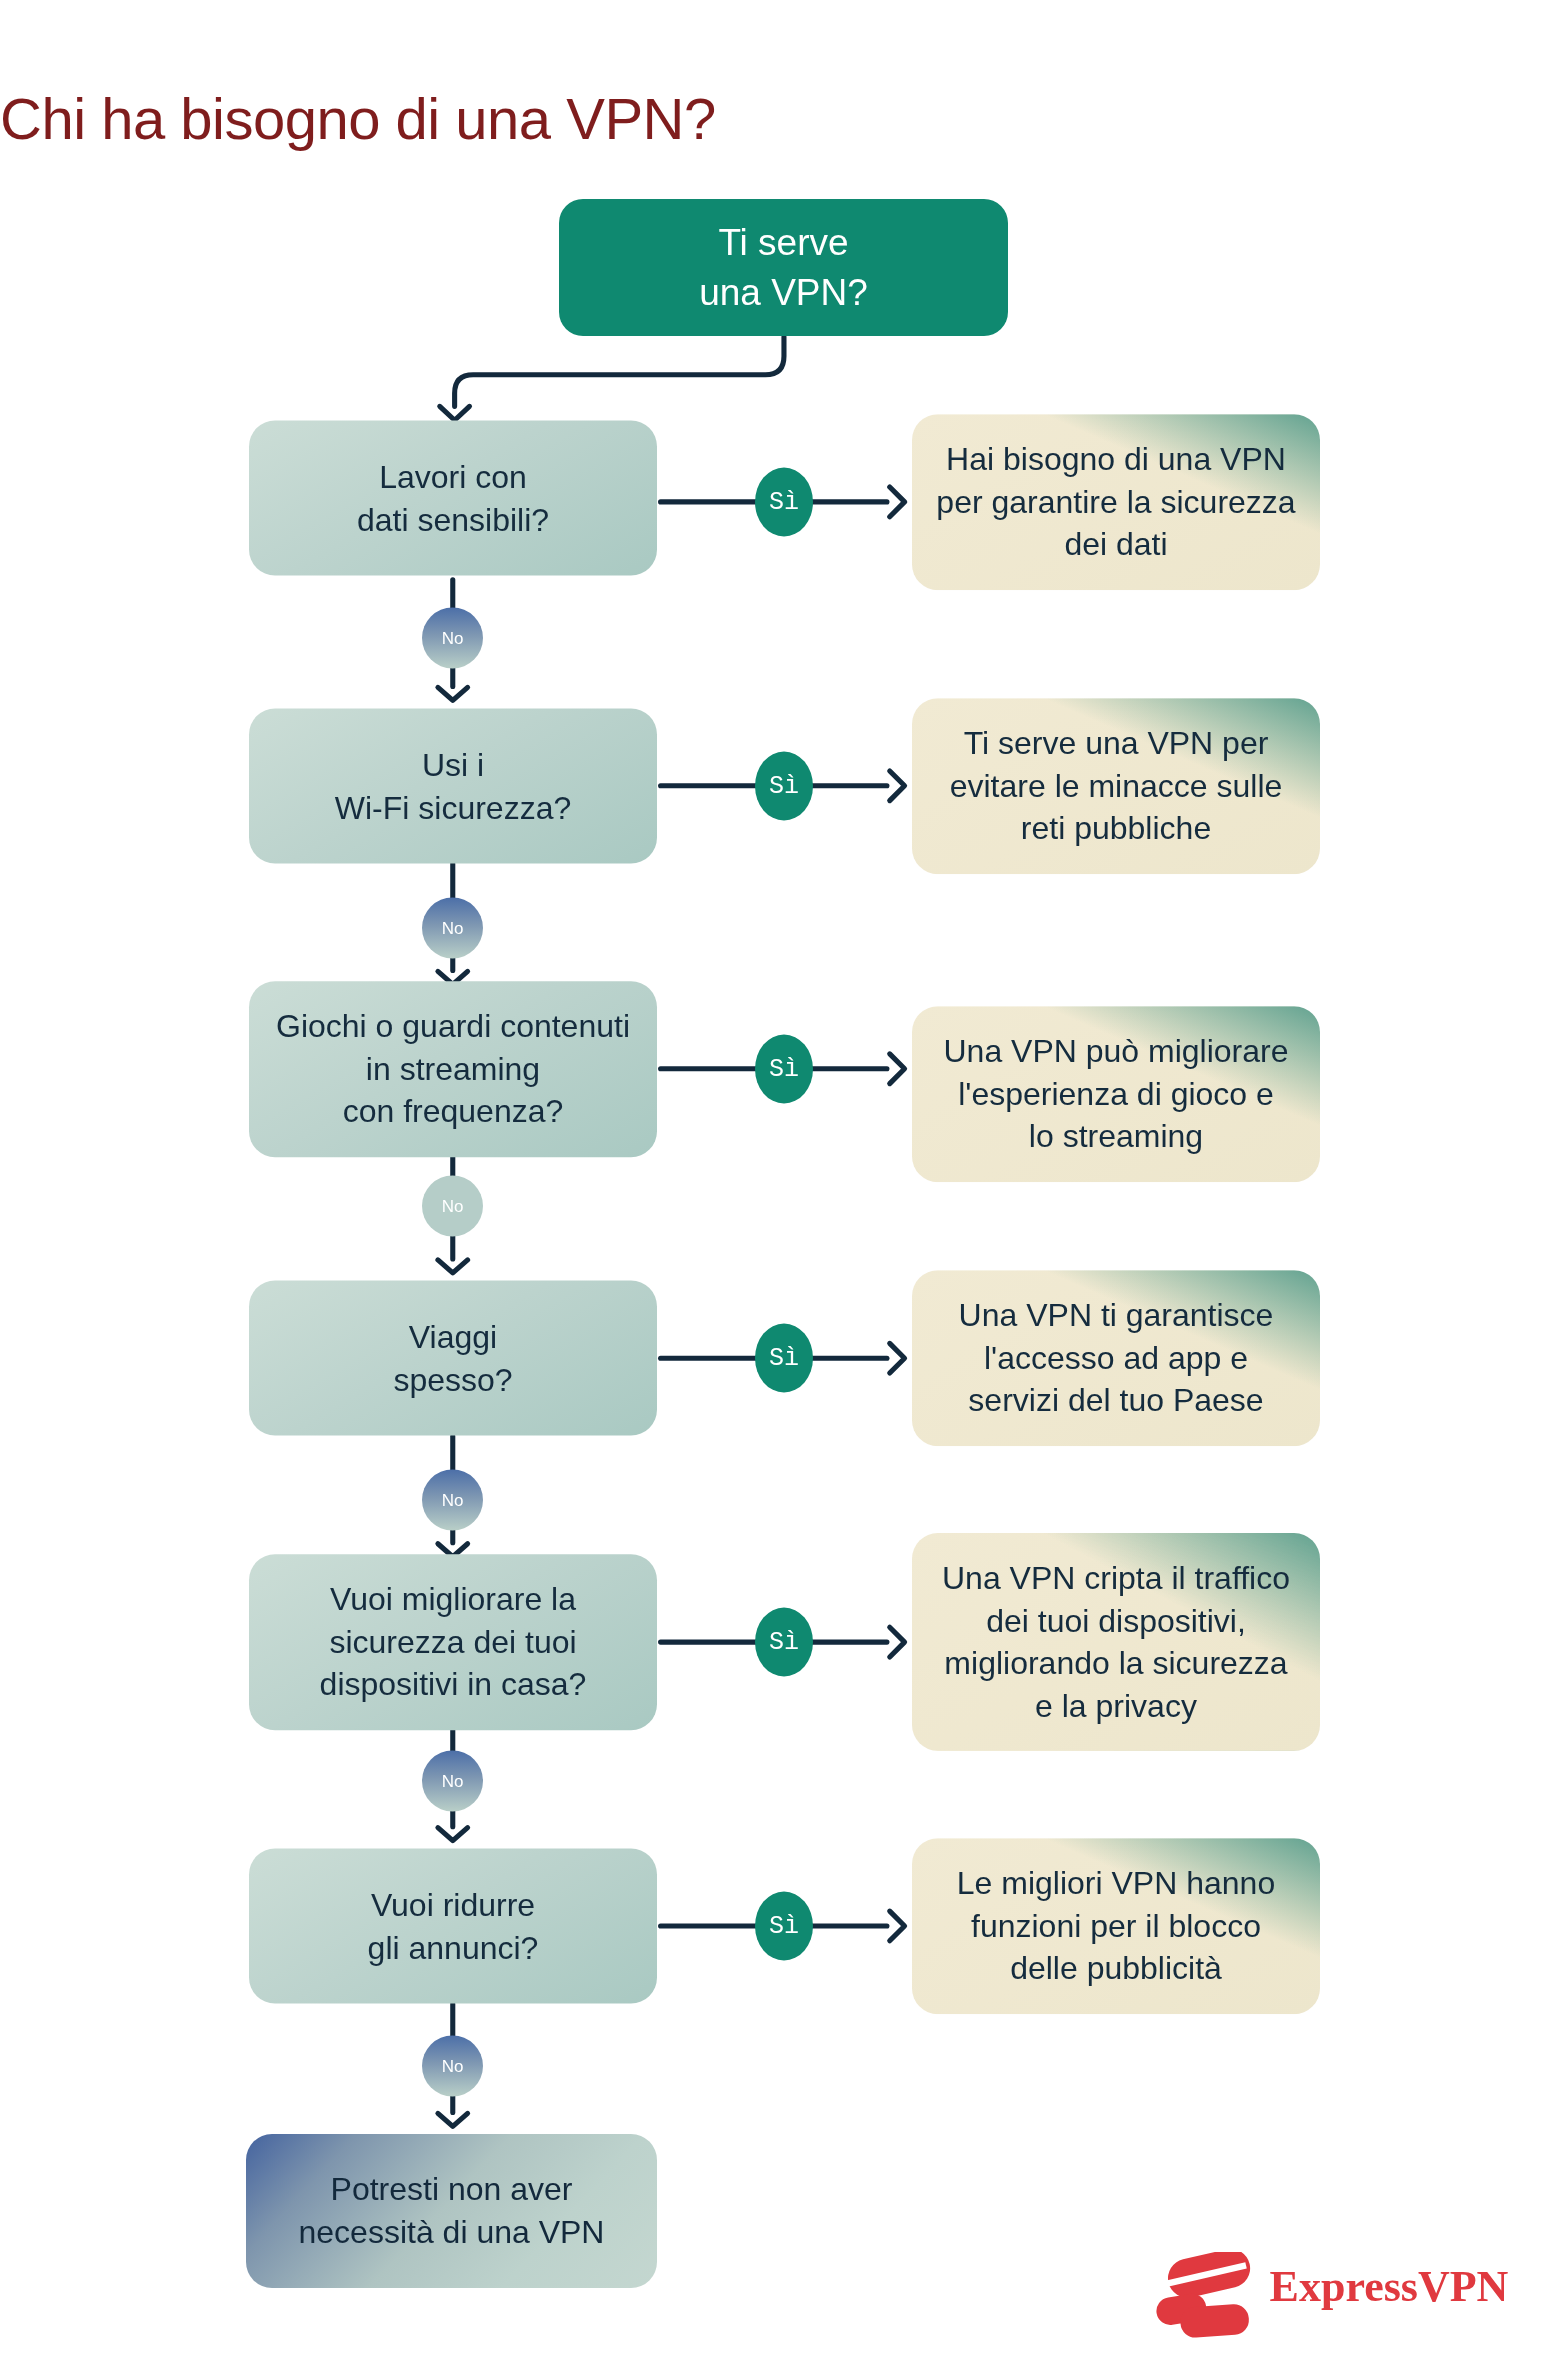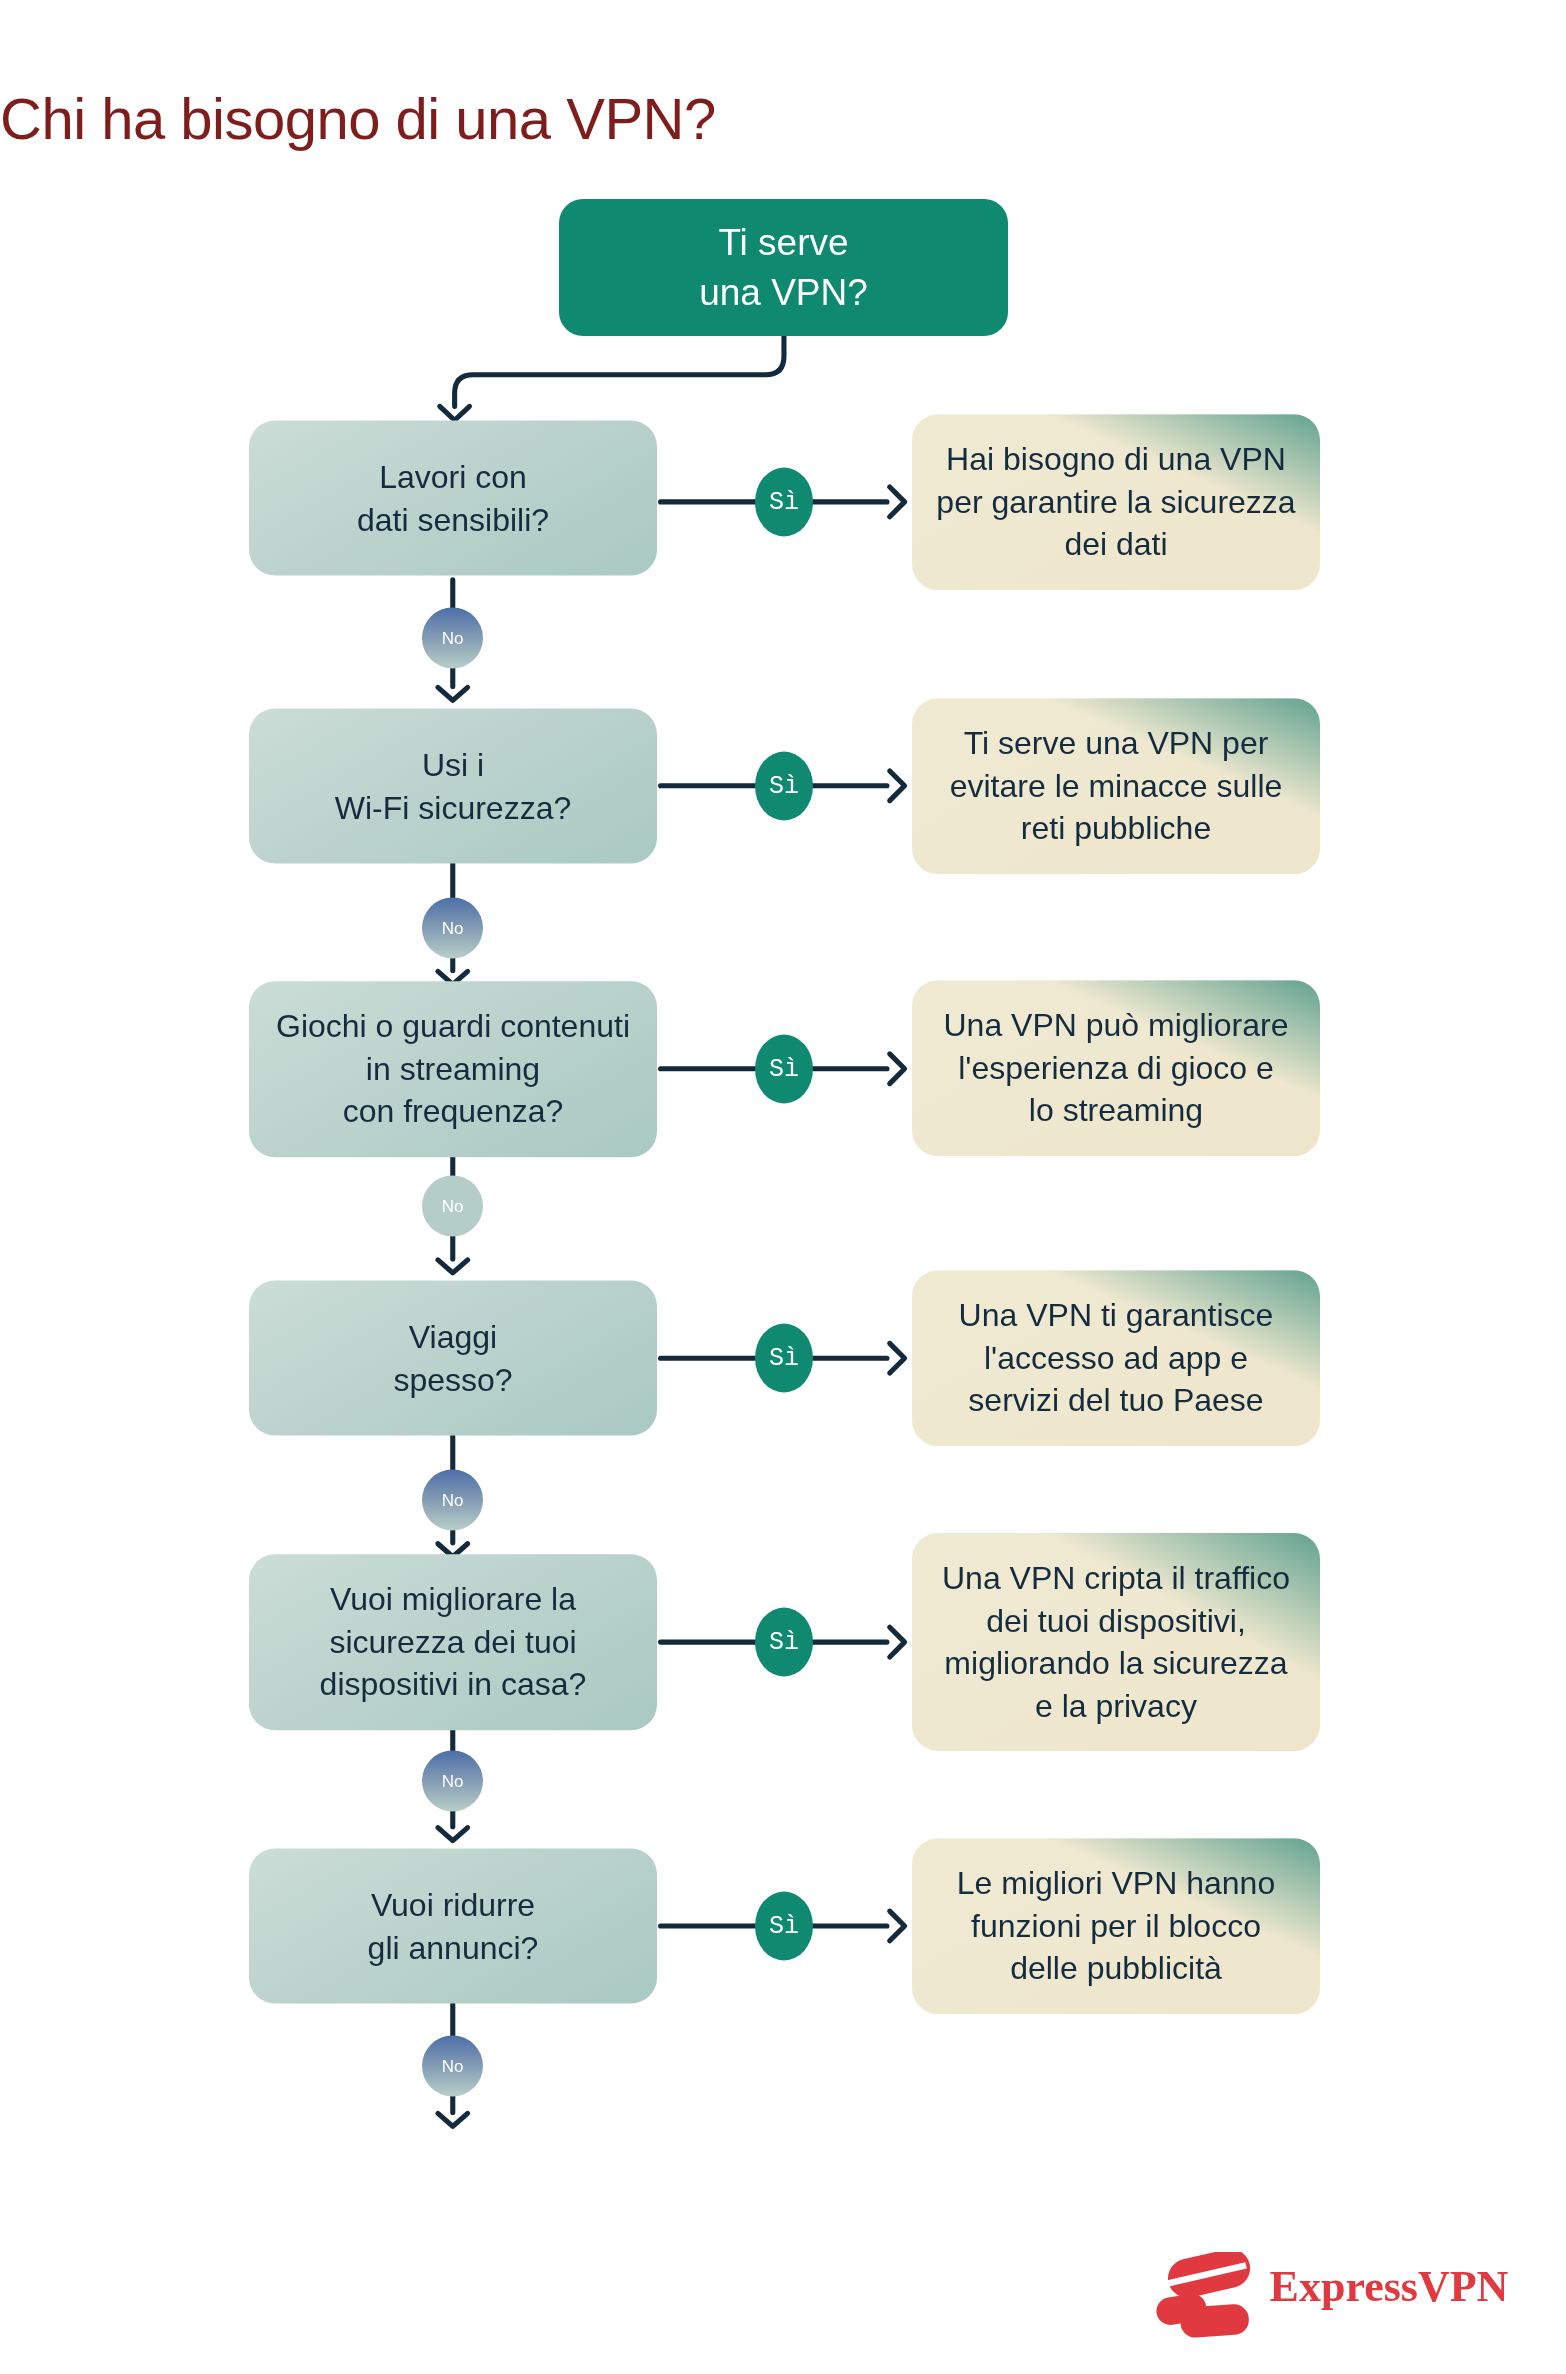--- a/index.html
+++ b/index.html
@@ -141,21 +141,21 @@
   <div class="si-badge" style="top:786px">Sì</div>
   <div class="abox" style="top:786px">Ti serve una VPN per
 evitare le minacce sulle
 reti pubbliche</div>
   <div class="no-badge" style="top:928px">No</div>
 
   <div class="qbox" style="top:1069px">Giochi o guardi contenuti
 in streaming
 con frequenza?</div>
   <div class="si-badge" style="top:1069px">Sì</div>
-  <div class="abox" style="top:1068px">Una VPN può migliorare
+  <div class="abox" style="top:1094px">Una VPN può migliorare
 l'esperienza di gioco e
 lo streaming</div>
   <div class="no-badge flat" style="top:1206px">No</div>
 
   <div class="qbox" style="top:1358px">Viaggi
 spesso?</div>
   <div class="si-badge" style="top:1358px">Sì</div>
   <div class="abox" style="top:1358px">Una VPN ti garantisce
 l'accesso ad app e
 servizi del tuo Paese</div>
@@ -172,20 +172,22 @@
   <div class="no-badge" style="top:1781px">No</div>
 
   <div class="qbox" style="top:1926px">Vuoi ridurre
 gli annunci?</div>
   <div class="si-badge" style="top:1926px">Sì</div>
   <div class="abox" style="top:1926px">Le migliori VPN hanno
 funzioni per il blocco
 delle pubblicità</div>
   <div class="no-badge" style="top:2066px">No</div>
 
+  <div class="end-box">Potresti non aver
+necessità di una VPN</div>
 
   <div class="brand">
     <svg width="95" height="87" viewBox="0 0 102 94" aria-hidden="true">
       <g fill="#E0393F">
         <rect x="12" y="2" width="90" height="42" rx="21" transform="rotate(-13 57 23)"></rect>
         <rect x="0" y="47" width="54" height="30" rx="15" transform="rotate(-9 27 62)"></rect>
         <rect x="26" y="58" width="74" height="33" rx="16" transform="rotate(-4 63 74)"></rect>
       </g>
       <rect x="8" y="21" width="90" height="7" fill="#ffffff" transform="rotate(-13 53 24)"></rect>
     </svg>

